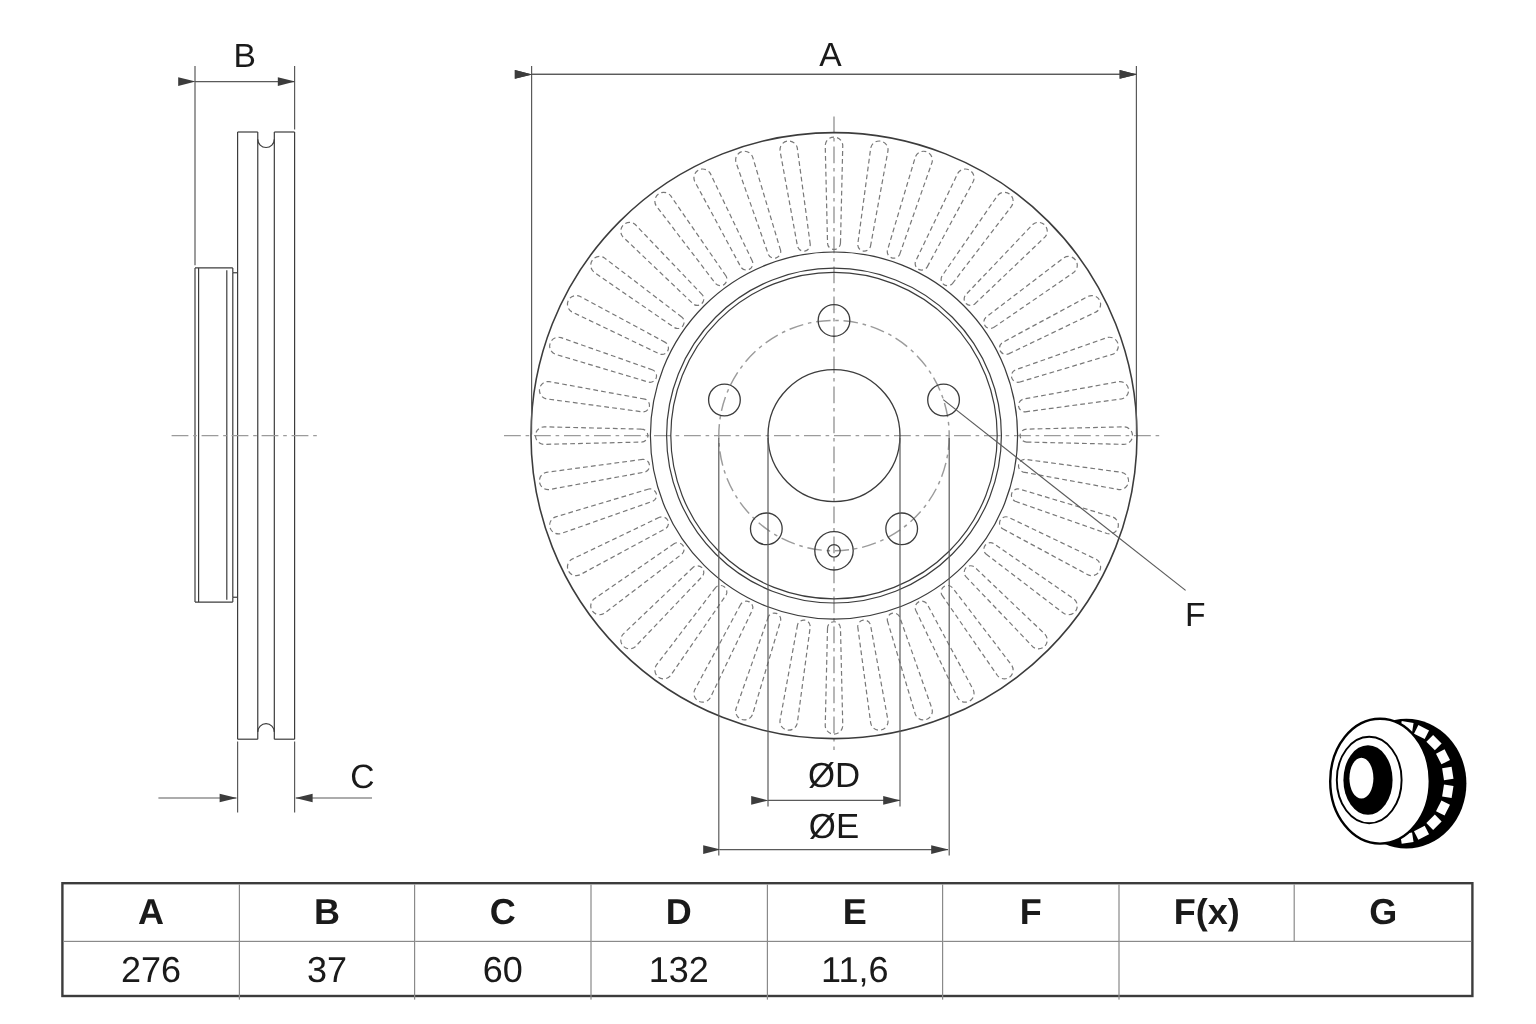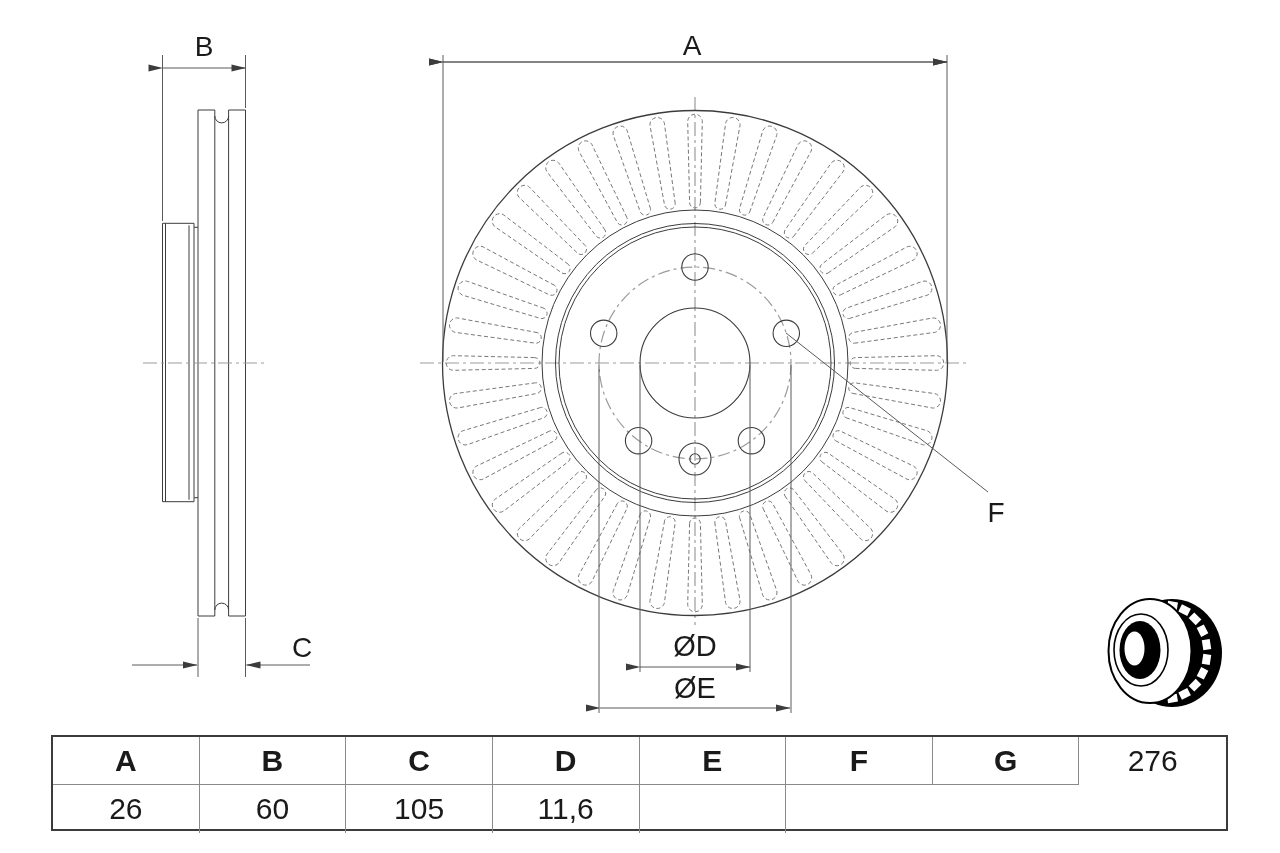--- a/index.html
+++ b/index.html
@@ -211,22 +211,23 @@
   </svg>
 
   
   <div class="dim-table" id="dim-table">
       <div class="cell hdr">A</div>
       <div class="cell hdr">B</div>
       <div class="cell hdr">C</div>
       <div class="cell hdr">D</div>
       <div class="cell hdr">E</div>
       <div class="cell hdr">F</div>
+      <div class="cell hdr">F(x)</div>
       <div class="cell hdr">G</div>
       <div class="cell val">276</div>
-      <div class="cell val">26</div>
+      <div class="cell val">37</div>
       <div class="cell val">60</div>
-      <div class="cell val">105</div>
+      <div class="cell val">132</div>
       <div class="cell val">11,6</div>
       <div class="cell val"></div>
     </div>
 
 </div>
 
 </body></html>

